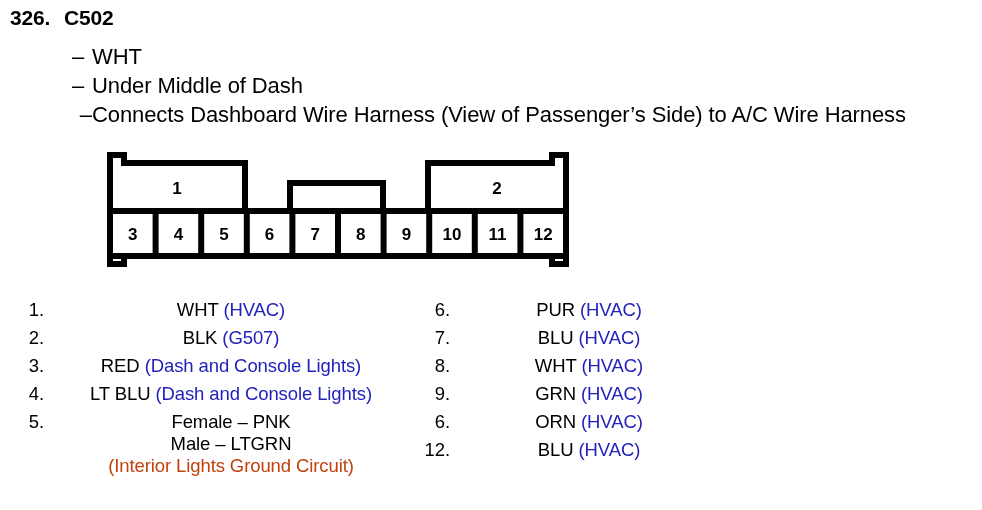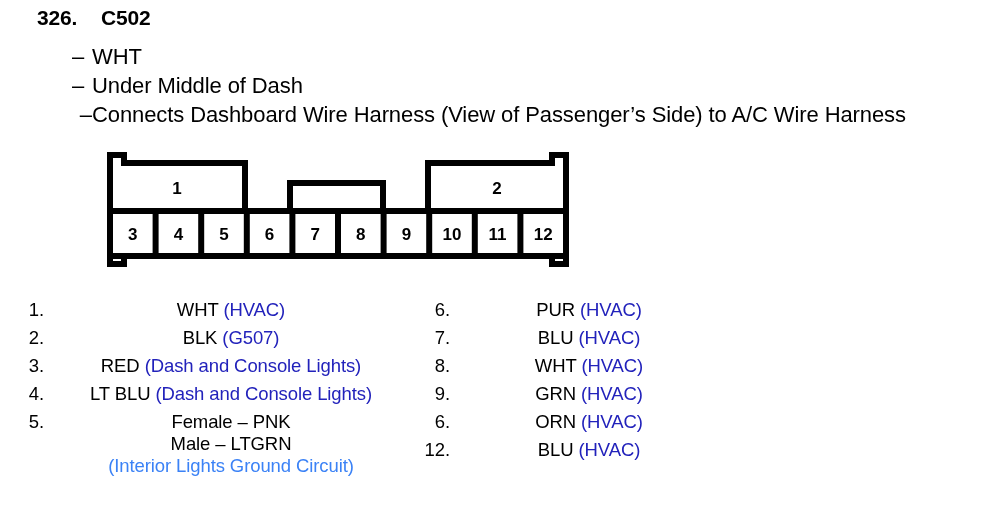--- a/index.html
+++ b/index.html
@@ -25,22 +25,22 @@
   }
   #title-row {
     position: absolute;
     left: 10px;
     top: 6px;
     font-size: 21px;
     font-weight: bold;
     letter-spacing: -0.2px;
     white-space: nowrap;
   }
-  #title-row .t-num { display: inline-block; margin-left: 27px; }
-  #title-row .t-name { display: inline-block; margin-left: 24px; }
+  #title-row .t-num { display: inline-block; }
+  #title-row .t-name { display: inline-block; margin-left: 14px; }
 
   .hdr-line {
     position: absolute;
     left: 72px;
     font-size: 22px;
     white-space: nowrap;
     letter-spacing: -0.1px;
   }
   .hdr-dash {
     display: inline-block;
@@ -99,21 +99,21 @@
     text-align: center;
   }
   .pin-sub { display: block; white-space: nowrap; }
   .wire {
     color: #000000;
   }
   .circuit {
     color: #2222bb;
   }
   .circuit-only {
-    color: #3b82f6;
+    color: #c2410c;
     display: block;
     white-space: nowrap;
   }
 </style>
 </head>
 <body>
 
 <div id="header">
   <div id="title-row">
     <span class="t-num">326.</span><span class="t-name">C502</span>

